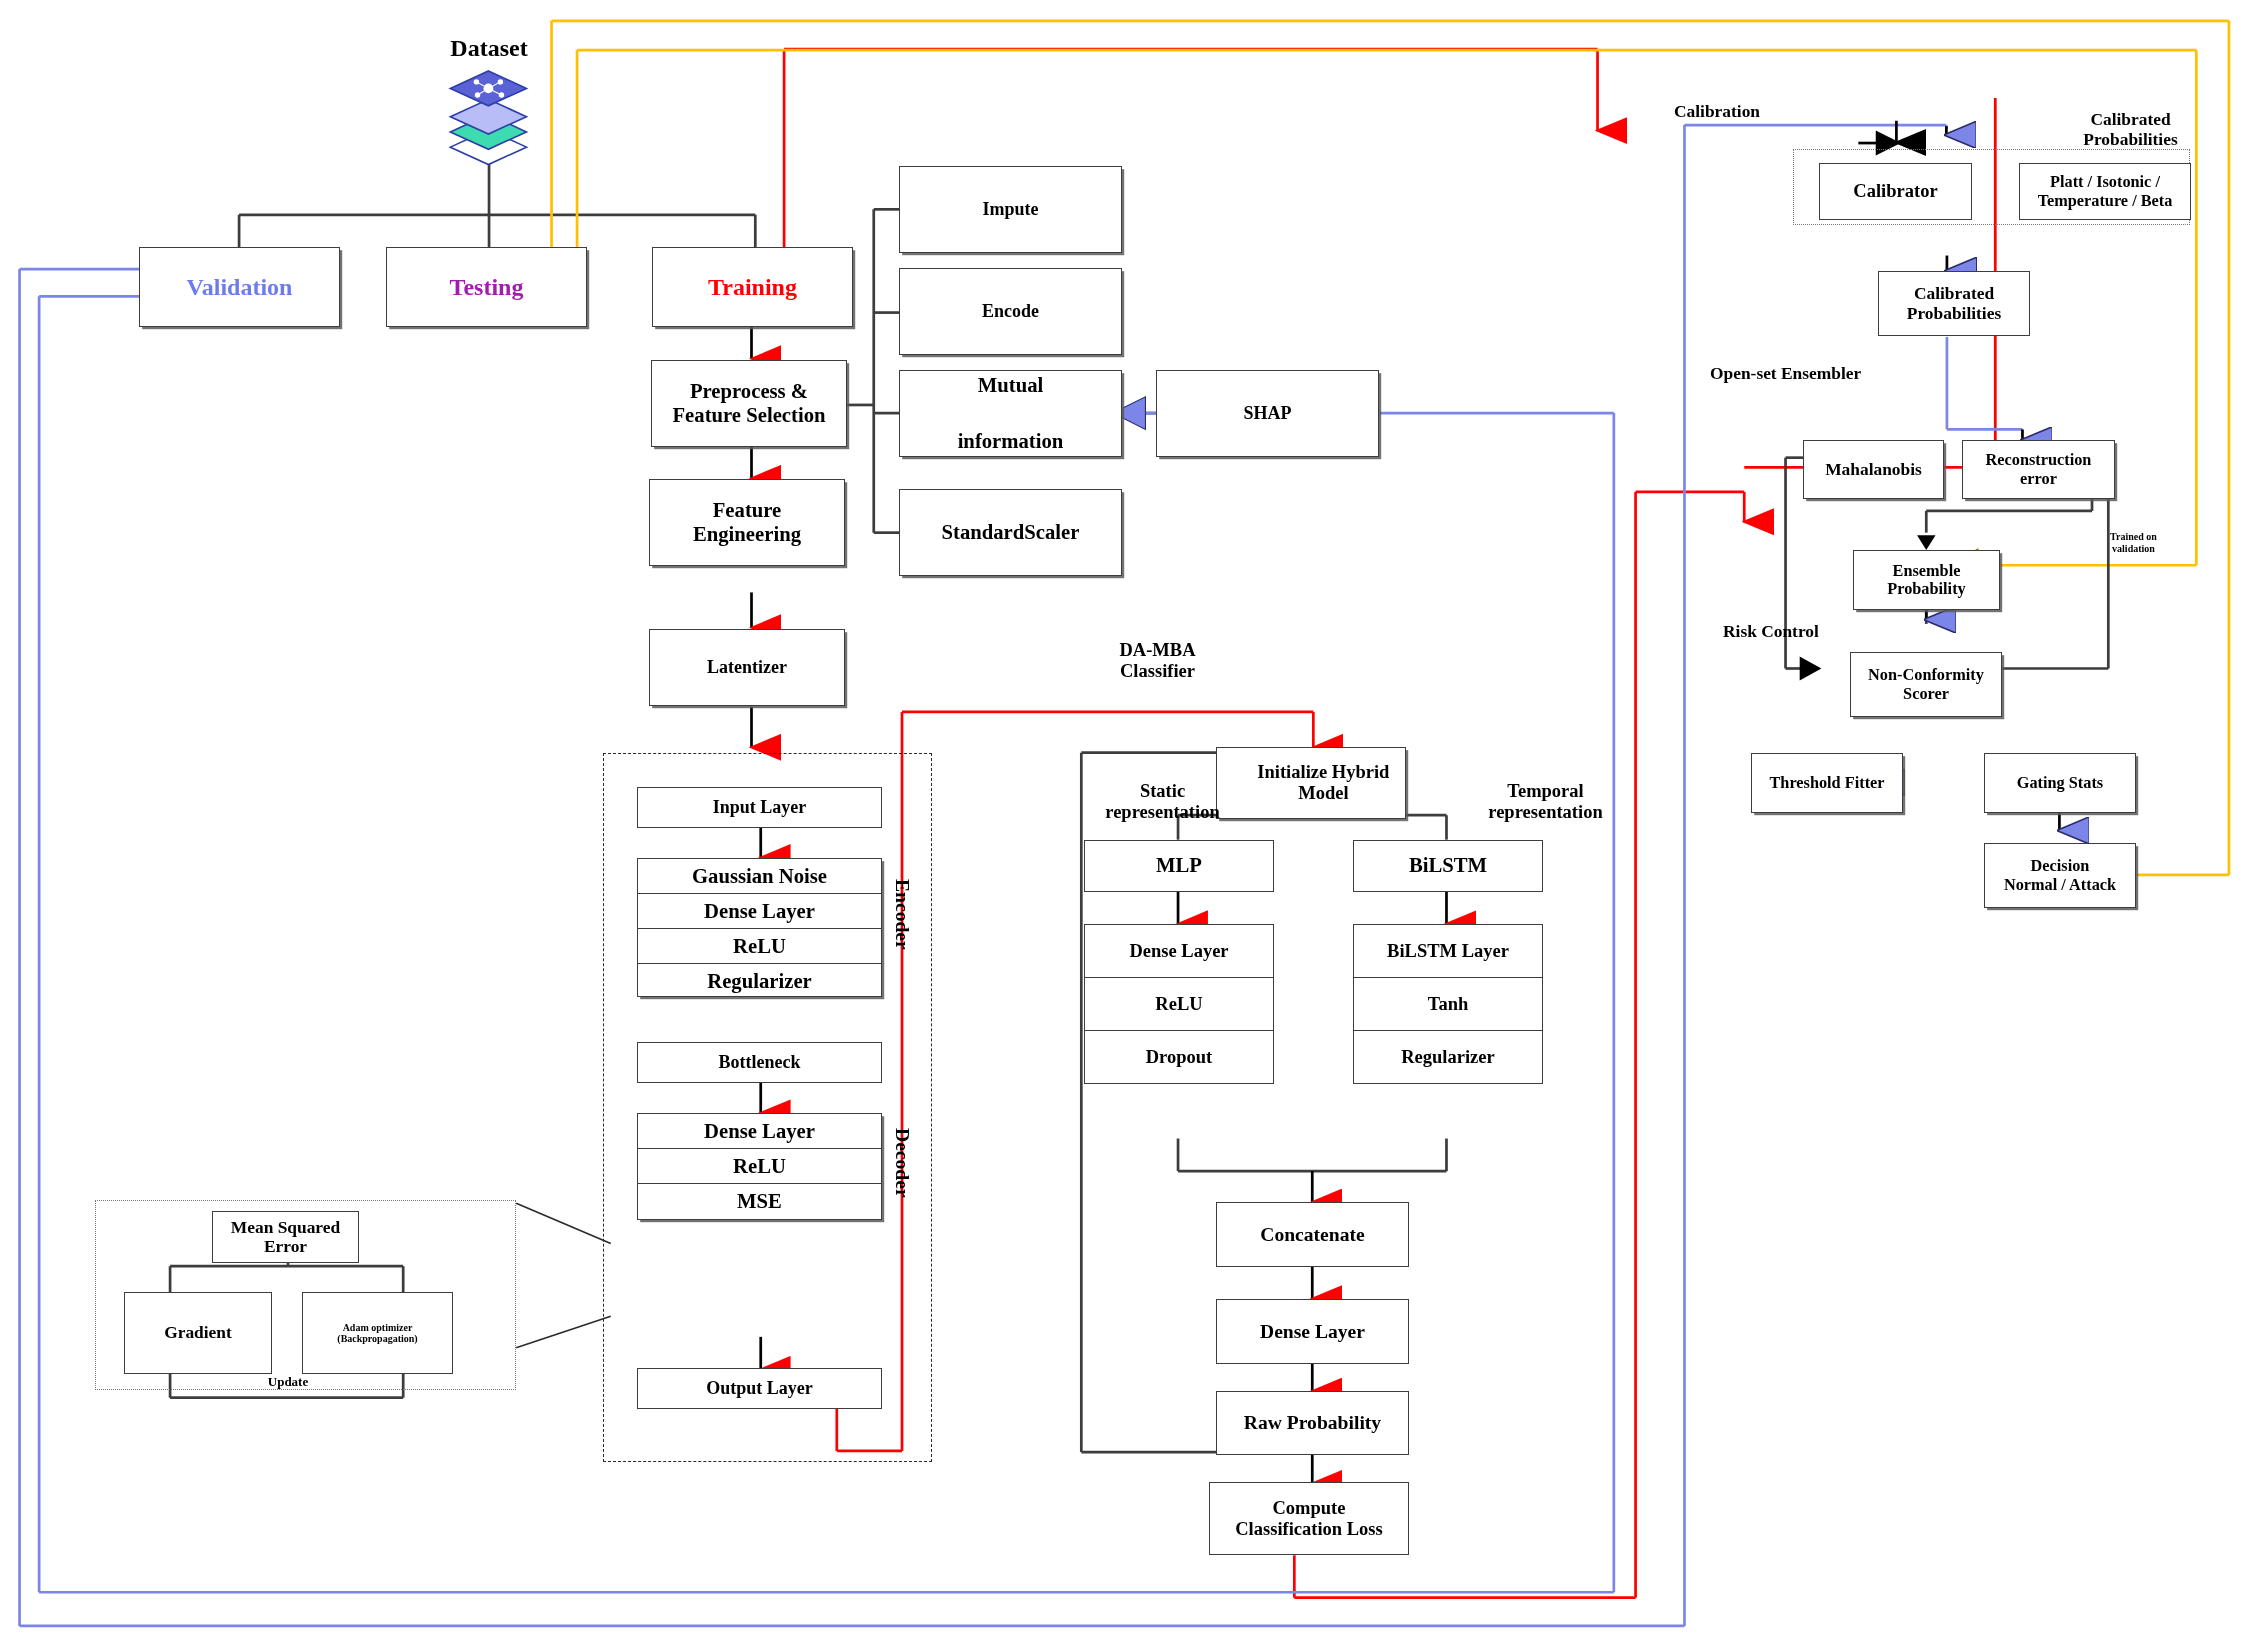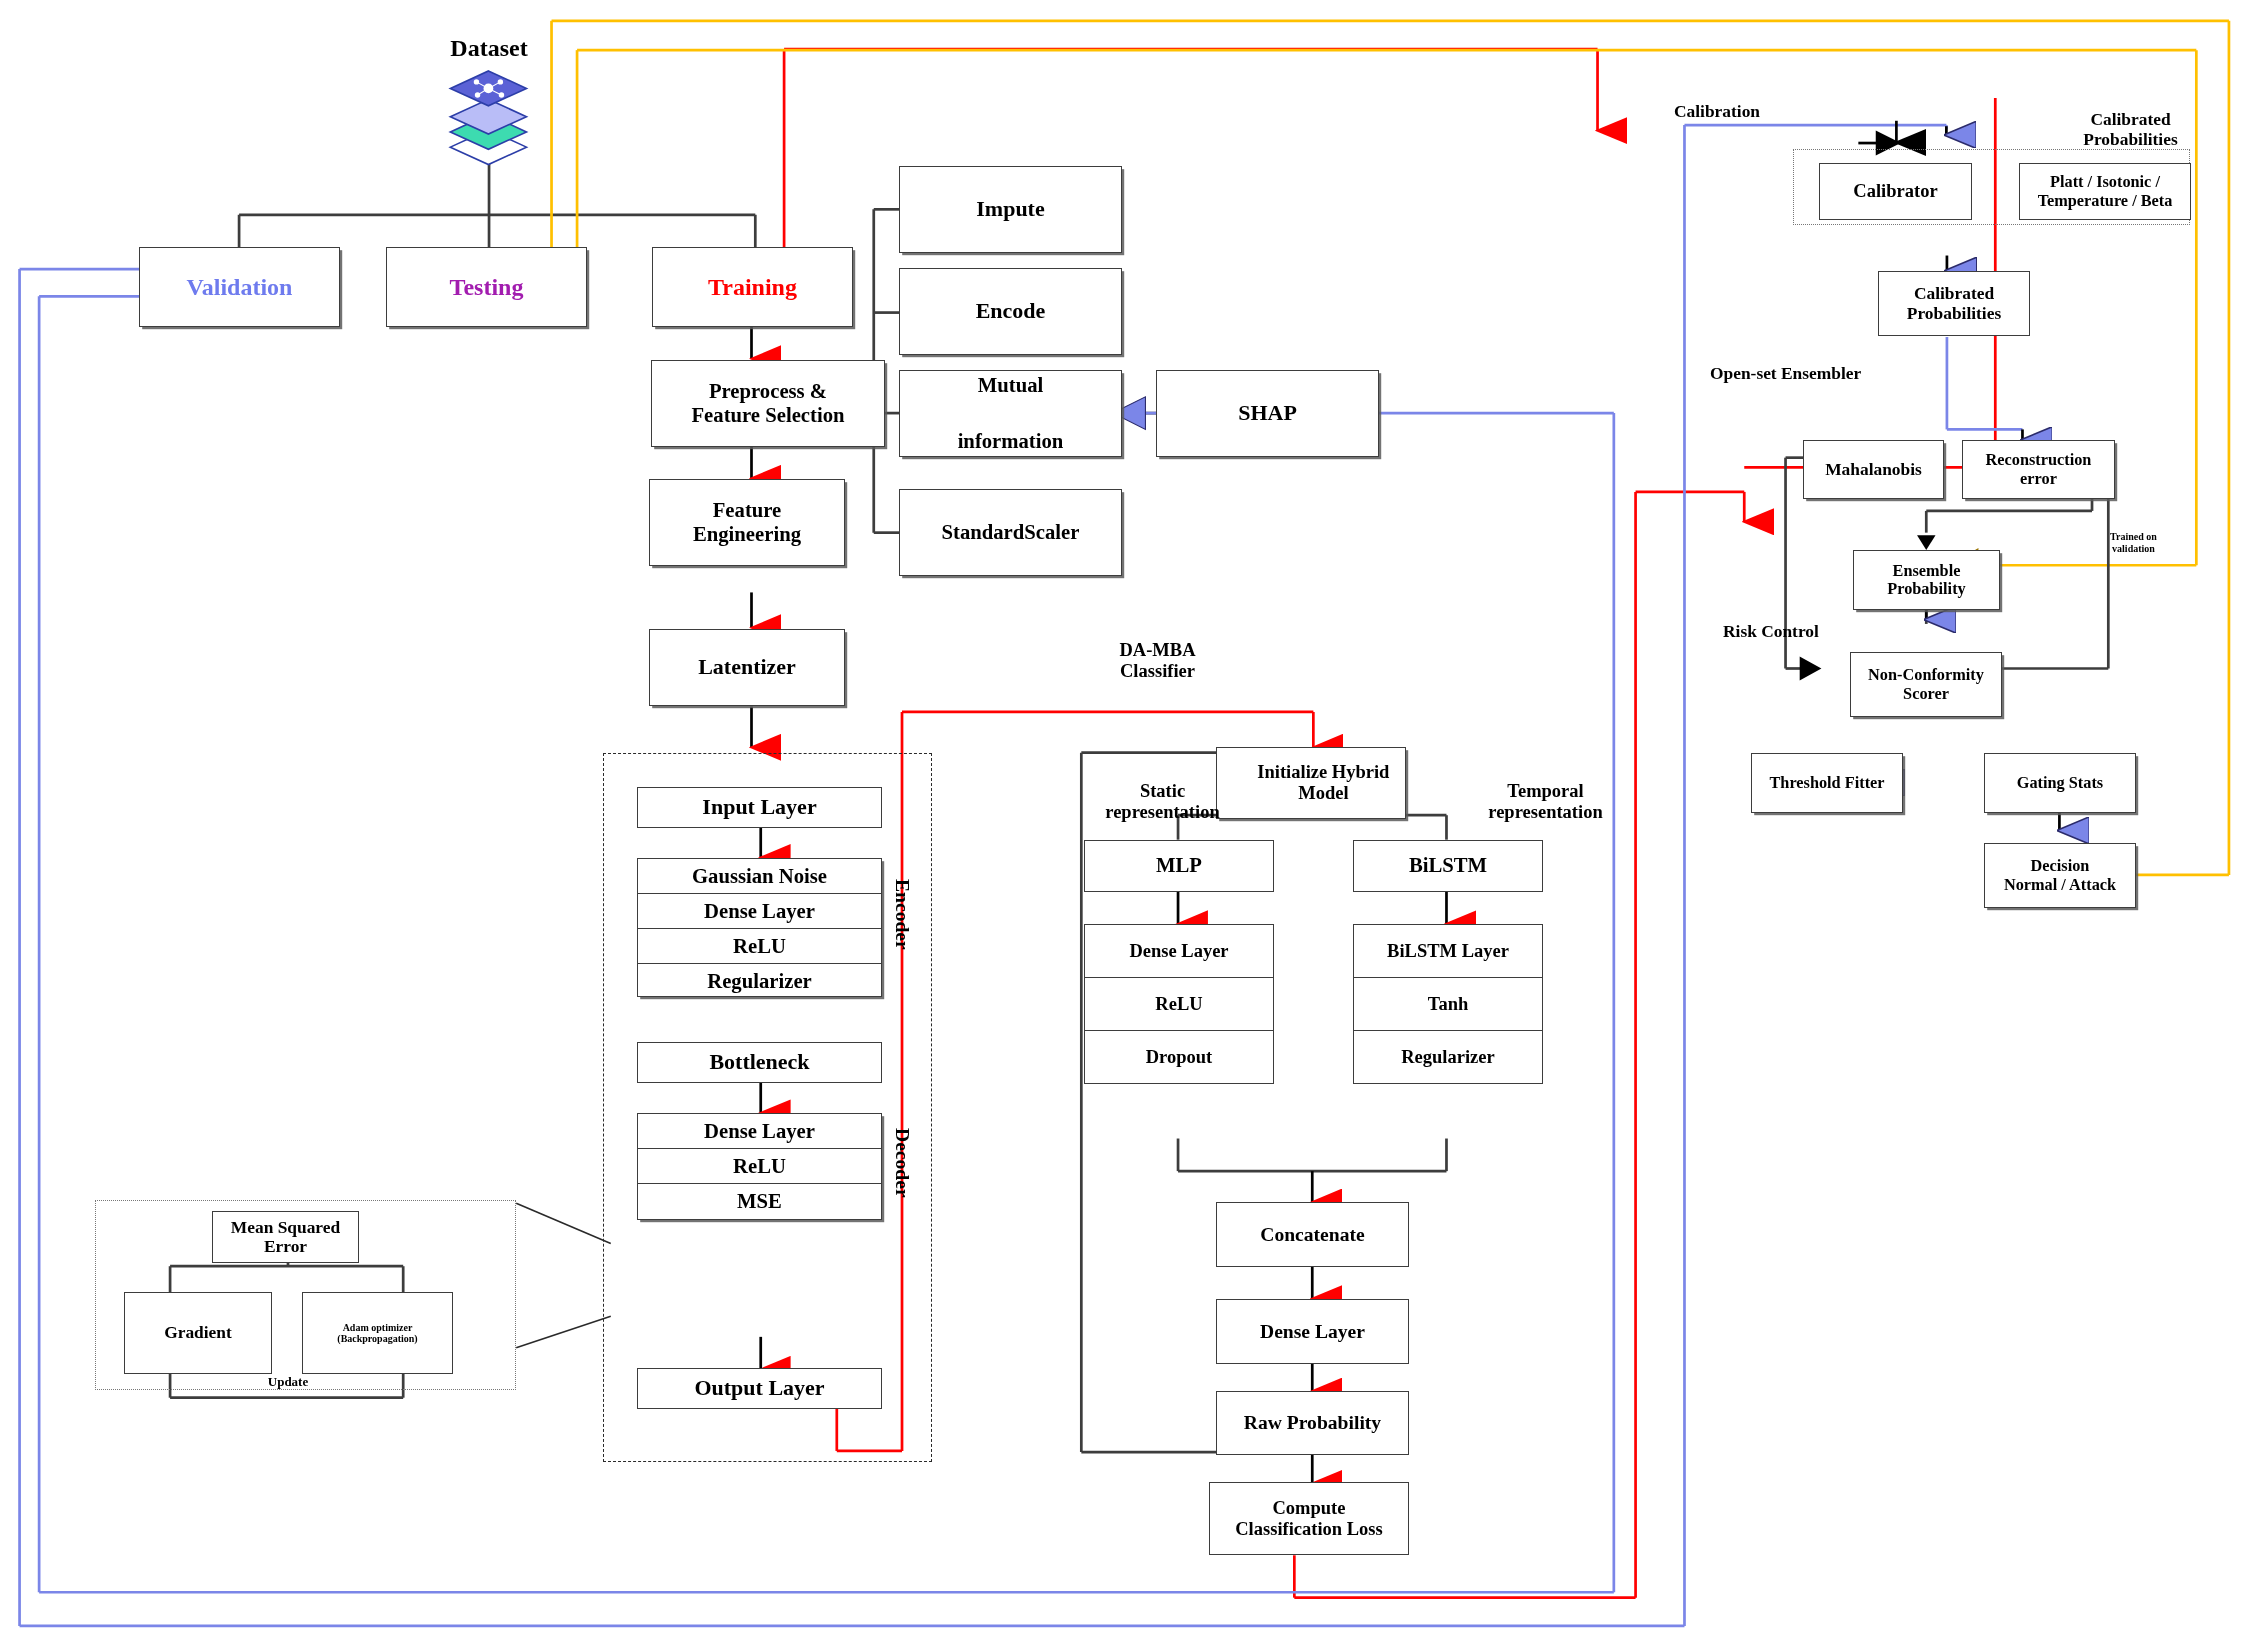--- a/index.html
+++ b/index.html
@@ -16,21 +16,21 @@
   .stack > div{box-sizing:border-box;display:flex;align-items:center;justify-content:center;
        text-align:center;font-weight:bold;color:#000;border-bottom:1.6px solid #3d3d3d;}
   .stack > div:last-child{border-bottom:none;}
   .dash{position:absolute;box-sizing:border-box;border:1.6px dashed #2a2a2a;background:transparent;}
   .dot{position:absolute;box-sizing:border-box;border:1.6px dotted #777;background:transparent;}
   .lbl{position:absolute;font-weight:bold;color:#000;text-align:center;line-height:1.15;}
   .vlbl{position:absolute;font-weight:bold;color:#000;writing-mode:vertical-rl;
         text-orientation:mixed;}
   .ds-wrap{position:absolute;}
   .f28{font-size:10px}.f30{font-size:16.3px}.f32{font-size:17.4px}.f34{font-size:18.5px}
-  .f36{font-size:19.6px}.f38{font-size:20.7px}.f40{font-size:22px}.f44{font-size:24px}.f24{font-size:13px}
+  .f36{font-size:19.6px}.f38{font-size:20.7px}.f40{font-size:18px}.f44{font-size:24px}.f24{font-size:13px}
 </style>
 </head>
 <body>
 
 <div id="root">
 
   <svg class="wires" viewBox="0 0 4161 3025">
     <defs>
       <marker id="mR" markerWidth="10" markerHeight="12" refX="5" refY="11" orient="auto">
         <polygon points="0,0 10,0 5,12" fill="#FF0000"></polygon>
@@ -259,21 +259,21 @@
           <line x1="78" y1="52" x2="102" y2="64"></line>
       </g>
     </svg>
   </div>
   <div class="lbl f44" style="left:429px;top:23px;width:120px;margin-top:12px;">Dataset</div>
 
   <div class="box f44" style="left:139px;top:247px;width:201px;height:80px;color:#6E7BEE;">Validation</div>
   <div class="box f44" style="left:386px;top:247px;width:201px;height:80px;color:#a21caf;">Testing</div>
   <div class="box f44" style="left:652px;top:247px;width:201px;height:80px;color:#FF0000;">Training</div>
 
-  <div class="box f38" style="left:651px;top:360px;width:234px;height:87px;flex-direction:column;font-family:Liberation Serif, serif;">
+  <div class="box f38" style="left:651px;top:360px;width:196px;height:87px;flex-direction:column;font-family:Liberation Serif, serif;">
     <span>Preprocess &amp;</span>
     <span>Feature Selection</span>
   </div>
 
   <div class="box f38" style="left:649px;top:479px;width:196px;height:87px;flex-direction:column;">
     <span>Feature</span>
     <span>Engineering</span>
   </div>
 
   <div class="box f40" style="left:649px;top:629px;width:196px;height:77px;">Latentizer</div>

